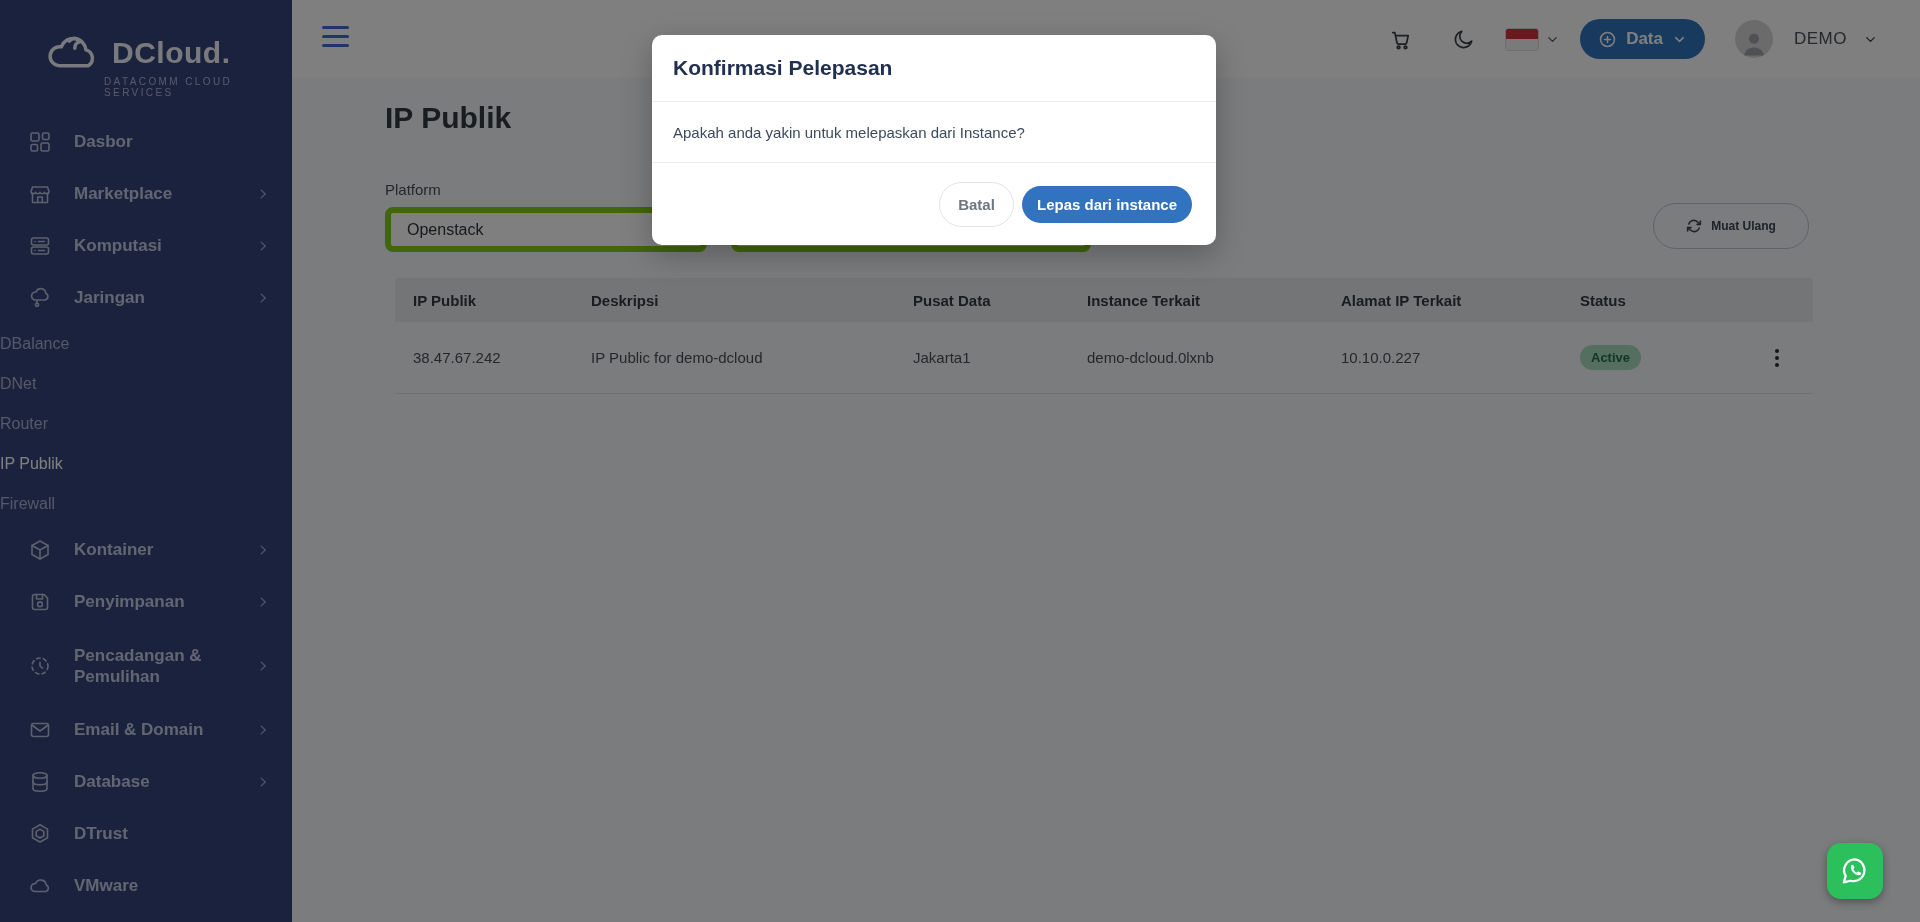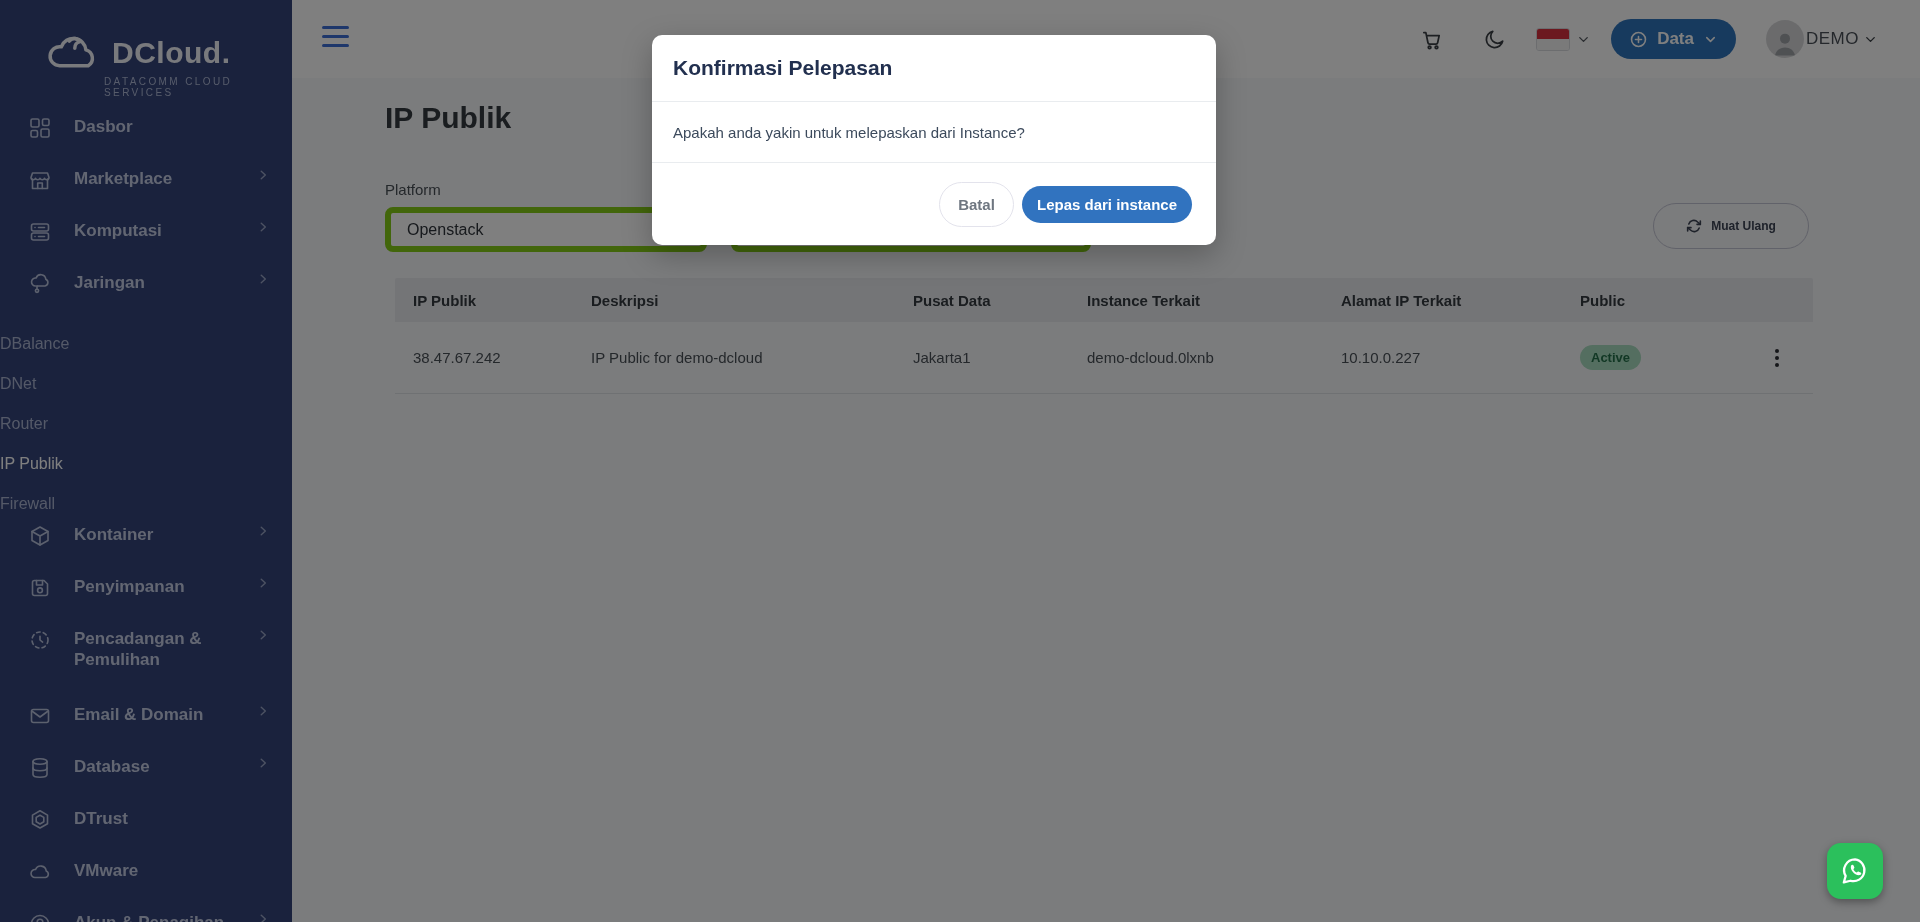--- a/index.html
+++ b/index.html
@@ -8,21 +8,21 @@
 
   
   .sidebar { position:absolute; left:0; top:0; bottom:0; width:292px;
     background:#35457a; z-index:10; color:#ccd4ea; overflow:hidden; }
   .logo-wrap { padding:34px 0 8px 46px; }
   .logo-row { display:flex; align-items:center; gap:10px; }
   .logo-cloud { width:56px; height:38px; color:#f2f4fa; }
   .logo-text { font-size:30px; font-weight:bold; color:#f2f4fa; letter-spacing:.5px; }
   .logo-tagline { font-size:10px; letter-spacing:2.4px; color:#aeb8d6; margin:4px 0 0 58px; }
   .nav { margin-top:10px; }
-  .nav-item { display:flex; height:52px; padding:0 22px 0 28px;
+  .nav-item { display:flex; align-items:center; height:52px; padding:0 22px 0 28px;
     gap:22px; cursor:pointer; }
   .nav-item .ni-icon { width:24px; height:24px; flex:0 0 24px; color:#b9c2dd; }
   .nav-item .ni-label { flex:1; font-size:17px; font-weight:600; color:#c5cde5; line-height:1.25; }
   .nav-item .ni-chev { width:14px; height:14px; color:#9aa5c6; }
   .nav-sub { display:flex; align-items:center; height:40px; 
     font-size:16px; color:#a9b3d0; cursor:pointer; }
   .nav-sub.active { color:#ffffff; }
   .nav-item.tall { height:76px; }
 
   
@@ -41,21 +41,21 @@
   .chev-sm { width:15px; height:15px; color:#565b62; }
   .btn-create { margin-left:20px; height:40px; padding:0 18px; border-radius:20px;
     background:#2e74bc; border:none; color:#fff; font-weight:bold; font-size:17px;
     display:flex; align-items:center; gap:9px; cursor:pointer;
     font-family:"Liberation Sans", sans-serif; }
   .btn-create svg { width:19px; height:19px; }
   .avatar { margin-left:30px; width:38px; height:38px; border-radius:50%;
     background:#d6d7d9; overflow:hidden; display:flex; align-items:flex-end;
     justify-content:center; cursor:pointer; }
   .avatar svg { width:30px; height:30px; color:#9fa2a7; }
-  .account { display:flex; align-items:center; gap:4px; margin-left:2px; cursor:pointer; }
+  .account { display:flex; align-items:center; gap:16px; margin-left:21px; cursor:pointer; }
   .account-name { font-size:17px; color:#4a5058; letter-spacing:.5px; }
 
   
   .page-title { position:absolute; left:385px; top:101px; font-size:30px;
     font-weight:bold; color:#343a40; }
   .filter-label { position:absolute; left:385px; top:181px; font-size:15px; color:#495057; }
   .select { position:absolute; top:207px; height:45px; background:#fff;
     border:6px solid #84cc16; border-radius:8px; display:flex; align-items:center;
     padding:0 16px; font-size:16px; color:#2f343a; cursor:pointer; }
   .select.s1 { left:385px; width:322px; }
@@ -316,21 +316,21 @@
     <span>Muat Ulang</span>
   </button>
 
   <div class="table">
     <div class="t-head">
       <div>IP Publik</div>
       <div>Deskripsi</div>
       <div>Pusat Data</div>
       <div>Instance Terkait</div>
       <div>Alamat IP Terkait</div>
-      <div>Public</div>
+      <div>Status</div>
       <div></div>
     </div>
     <div class="t-row">
       <div>38.47.67.242</div>
       <div>IP Public for demo-dcloud</div>
       <div>Jakarta1</div>
       <div>demo-dcloud.0lxnb</div>
       <div>10.10.0.227</div>
       <div><span class="badge">Active</span></div>
       <div class="kebab">

